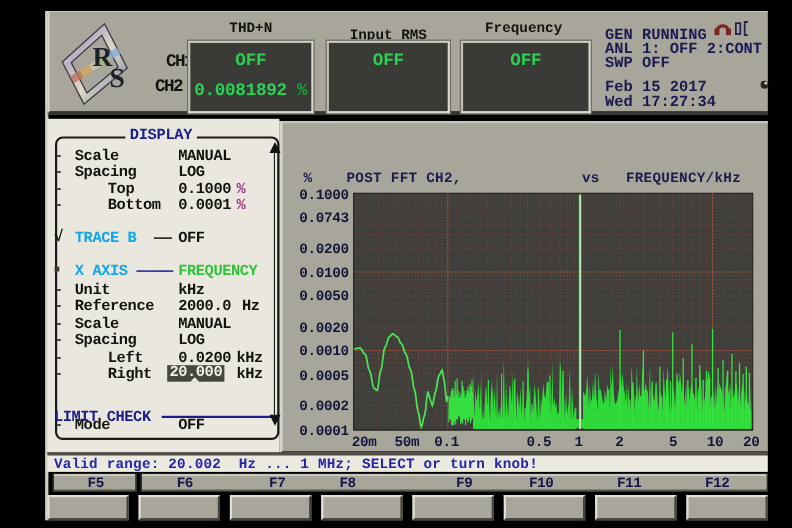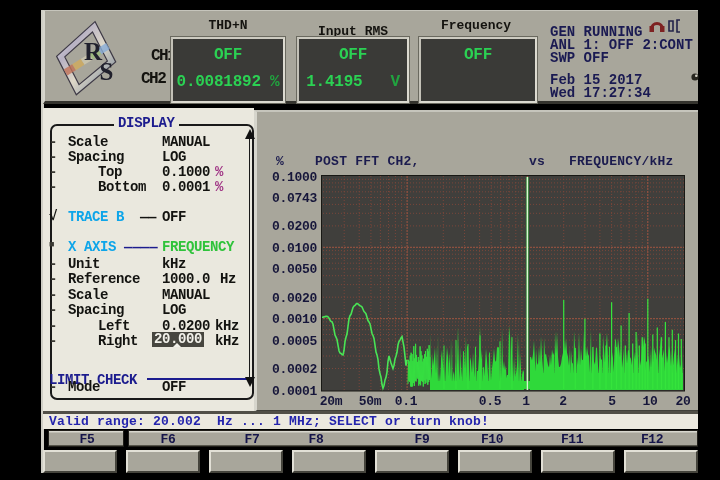--- a/index.html
+++ b/index.html
@@ -92,21 +92,20 @@
 <div class="abs blab" style="left:178px; top:18px;">THD+N</div>
 <div class="abs blab" style="left:303px; top:24px;">Input RMS</div>
 <div class="abs blab" style="left:426px; top:18px;">Frequency</div>
 
 <div class="abs mbox" style="left:171px; width:114px;">
   <div class="mval" style="top:7px;">OFF</div>
   <div class="mval" style="top:34px;">0.0081892 <span class="dim">%</span></div>
 </div>
 <div class="abs mbox" style="left:297px; width:112px;">
   <div class="mval" style="top:7px;">OFF</div>
-  <div class="mval" style="top:34px;">1.4195   <span class="dim">V</span></div>
 </div>
 <div class="abs mbox" style="left:419px; width:118px;">
   <div class="mval" style="top:7px;">OFF</div>
 </div>
 
 <div class="abs st" style="left:550px; top:24px;">GEN RUNNING</div>
 <div class="abs st" style="left:550px; top:37px;">ANL 1: OFF 2:CONT</div>
 <div class="abs st" style="left:550px; top:50px;">SWP OFF</div>
 <div class="abs st" style="left:550px; top:72px;">Feb 15 2017</div>
 <div class="abs st" style="left:550px; top:85px;">Wed 17:27:34</div>
@@ -162,21 +161,21 @@
     <span class="v g">FREQUENCY</span>
   </div>
 <div class="mr" style="top:256px">
     <span class="d">-</span>
     <span class="l">Unit</span>
     <span class="v">kHz</span>
   </div>
 <div class="mr" style="top:271px">
     <span class="d">-</span>
     <span class="l">Reference</span>
-    <span class="v">1000.0</span>
+    <span class="v">2000.0</span>
     <span class="u2">Hz</span>
   </div>
 <div class="mr" style="top:287px">
     <span class="d">-</span>
     <span class="l">Scale</span>
     <span class="v">MANUAL</span>
   </div>
 <div class="mr" style="top:302px">
     <span class="d">-</span>
     <span class="l">Spacing</span>

